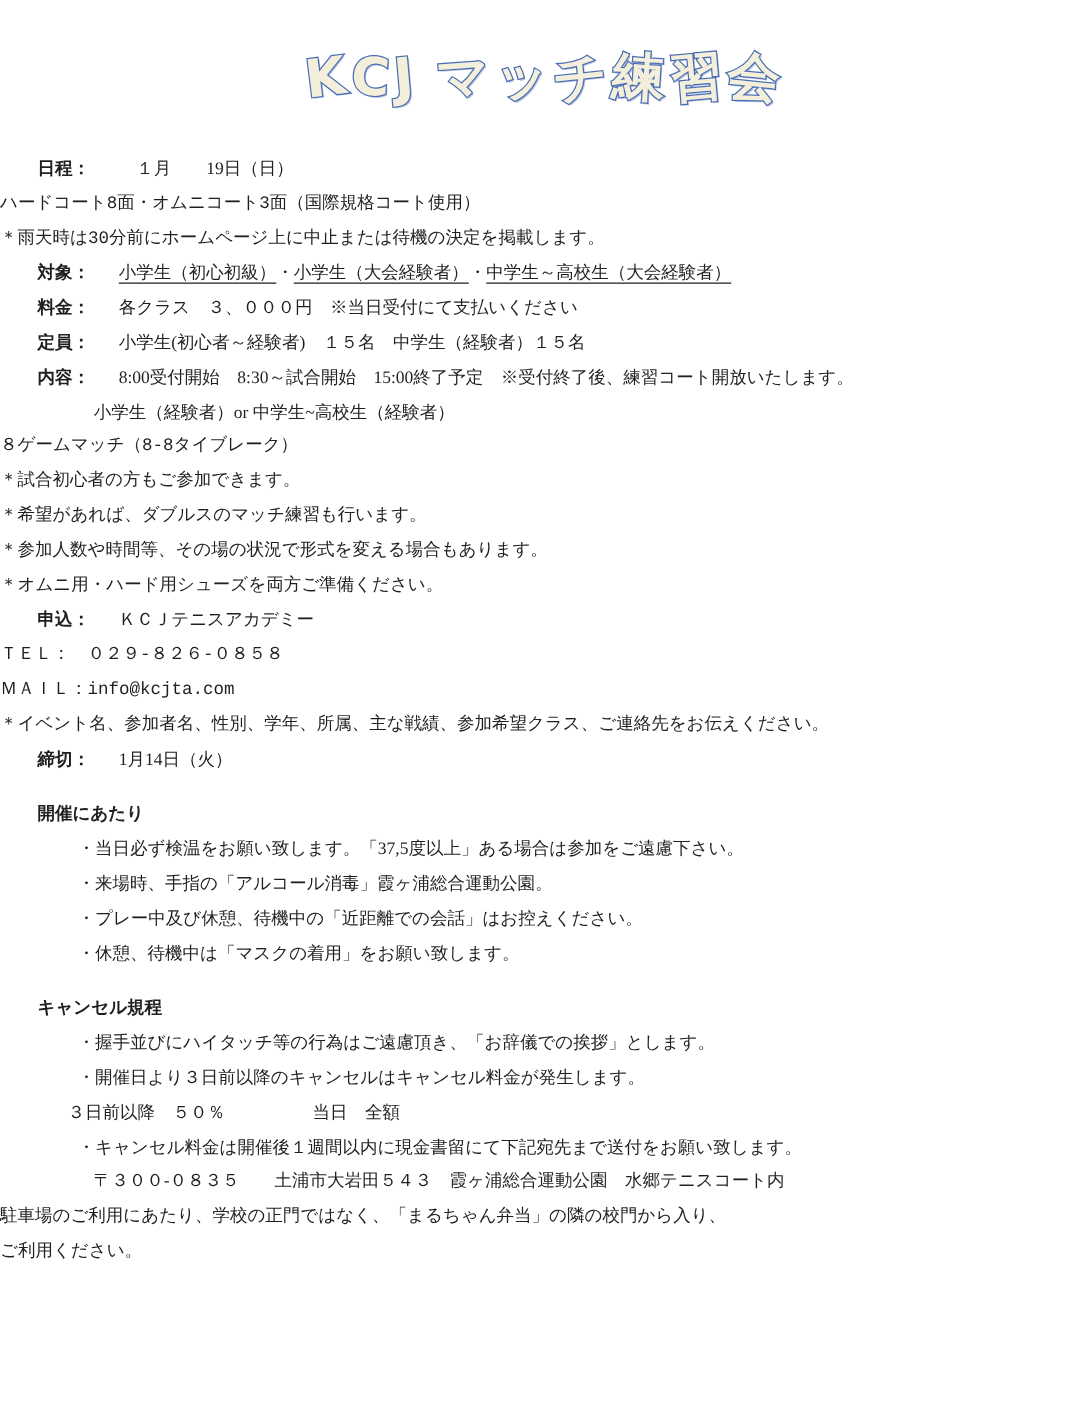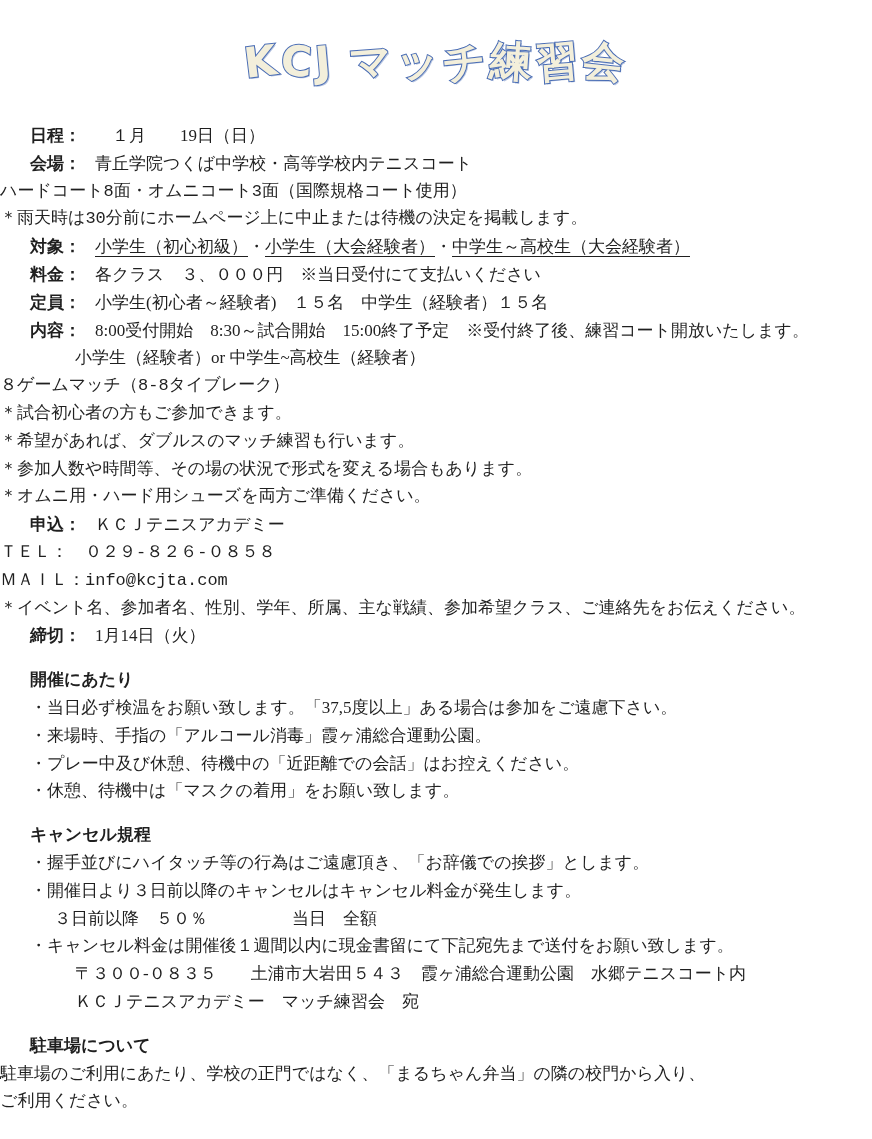--- a/index.html
+++ b/index.html
@@ -28,54 +28,51 @@
     -webkit-text-stroke:2px var(--title-stroke,#4a6db5);
     paint-order:stroke fill;
     text-shadow:1.5px 1.5px 0 rgba(74,109,181,.4);
   }
   .tchar-space{display:inline-block;width:14px;}
   
   .doc{position:absolute;top:122px;left:0;right:0;}
   .line{
     height:27.8px;line-height:27.8px;
     white-space:nowrap;
-    font-size:17px;
+    font-size:14px;
   }
   .labeled{padding-left:30px;}
   .labeled .label{
     display:inline-block;width:65px;
     font-weight:bold;
   }
   .heading{padding-left:30px;font-weight:bold;margin-top:16px;}
   .ind1{font-family:Liberation Mono, monospace;}
   .indh{padding-left:75px;font-weight:normal;}
-  .bullet{padding-left:30px;}
+  .bullet{padding-left:62px;}
   .ind3{padding-left:54px;}
   .addr{padding-left:75px;}
   .parking{}
   .u{text-decoration:underline;text-underline-offset:4px;}
 </style>
 </head>
 <body>
 
 <div class="page">
 
   <div class="title-wrap">
     <span><span class="tchar" style="transform: rotate(-7deg);">K</span><span class="tchar" style="transform: rotate(4deg);">C</span><span class="tchar" style="transform: rotate(-5deg);">J</span><span class="tchar-space"></span><span class="tchar" style="transform: rotate(-4deg);">マ</span><span class="tchar" style="transform: rotate(5deg);">ッ</span><span class="tchar" style="transform: rotate(-6deg);">チ</span><span class="tchar" style="transform: rotate(4deg);">練</span><span class="tchar" style="transform: rotate(-5deg);">習</span><span class="tchar" style="transform: rotate(6deg);">会</span></span>
   </div>
 
   <div class="doc">
 
     <div class="line labeled">
       <span class="label">日程：</span><span>　１月　　19日（日）</span>
     </div>
 
-    <div class="line labeled">
-      <span class="label">会場：</span><span>青丘学院つくば中学校・高等学校内テニスコート</span>
-    </div>
     <div class="line ind1">ハードコート8面・オムニコート3面（国際規格コート使用）</div>
     <div class="line ind1">＊雨天時は30分前にホームページ上に中止または待機の決定を掲載します。</div>
 
     <div class="line labeled">
       <span class="label">対象：</span><span><span class="u">小学生（初心初級）</span><span>・</span><span class="u">小学生（大会経験者）</span><span>・</span><span class="u">中学生～高校生（大会経験者）</span></span>
     </div>
 
     <div class="line labeled">
       <span class="label">料金：</span><span>各クラス　３、０００円　※当日受付にて支払いください</span>
     </div>
@@ -111,20 +108,18 @@
     <div class="line bullet">・来場時、手指の「アルコール消毒」霞ヶ浦総合運動公園。</div>
     <div class="line bullet">・プレー中及び休憩、待機中の「近距離での会話」はお控えください。</div>
     <div class="line bullet">・休憩、待機中は「マスクの着用」をお願い致します。</div>
     <div class="line heading">キャンセル規程</div>
 
     <div class="line bullet">・握手並びにハイタッチ等の行為はご遠慮頂き、「お辞儀での挨拶」とします。</div>
     <div class="line bullet">・開催日より３日前以降のキャンセルはキャンセル料金が発生します。</div>
     <div class="line ind3">３日前以降　５０％　　　　　当日　全額</div>
     <div class="line bullet">・キャンセル料金は開催後１週間以内に現金書留にて下記宛先まで送付をお願い致します。</div>
     <div class="line addr">〒３００‐０８３５　　土浦市大岩田５４３　霞ヶ浦総合運動公園　水郷テニスコート内</div>
-    <div class="line addr">ＫＣＪテニスアカデミー　マッチ練習会　宛</div>
 
-    <div class="line heading">駐車場について</div>
     <div class="line parking">駐車場のご利用にあたり、学校の正門ではなく、「まるちゃん弁当」の隣の校門から入り、</div>
     <div class="line parking">ご利用ください。</div>
 
   </div>
 </div>
 
 </body></html>

